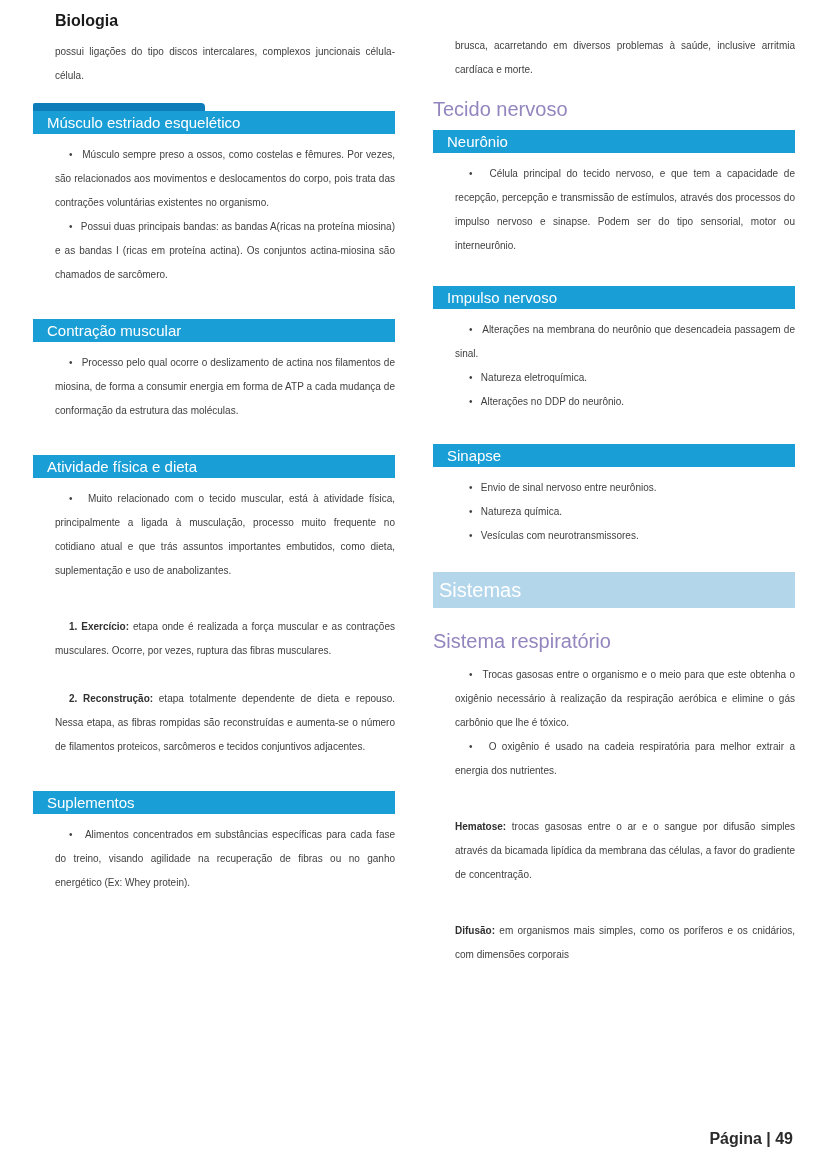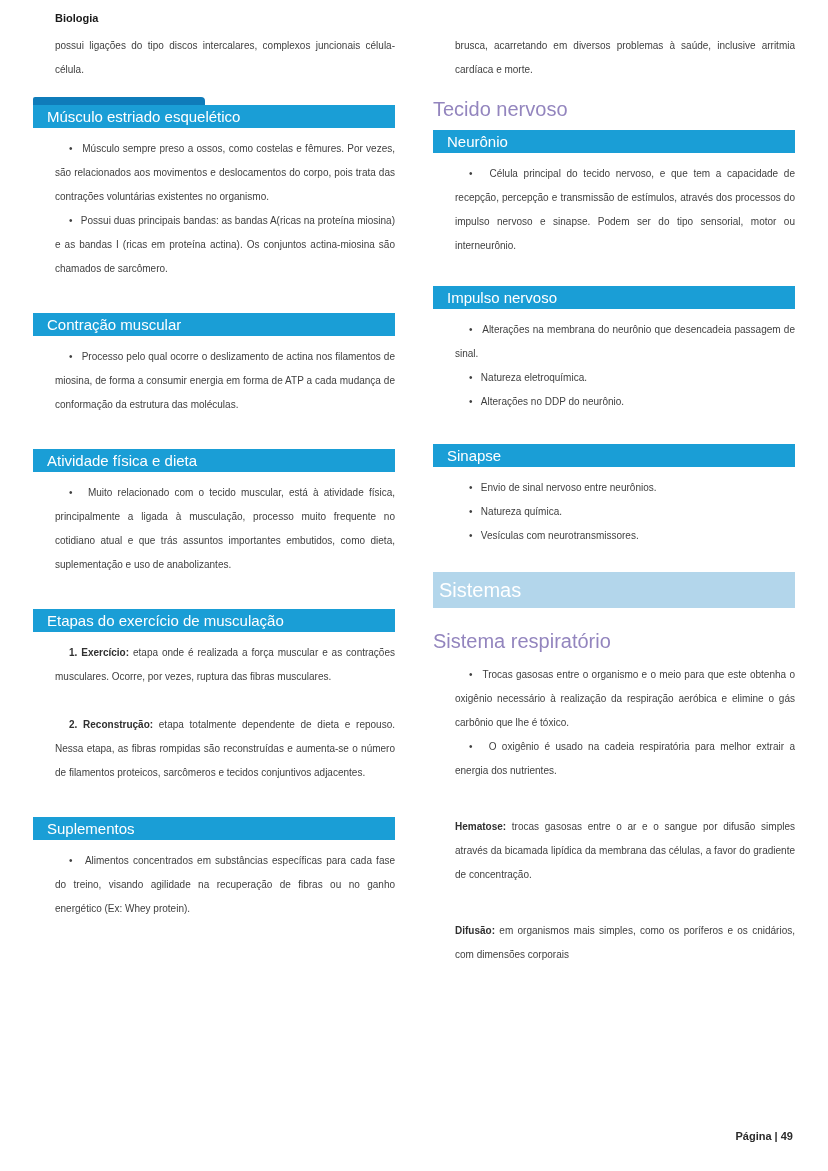--- a/index.html
+++ b/index.html
@@ -6,21 +6,21 @@
   body { background:#ffffff; font-family:"Liberation Sans", sans-serif; }
   .page {
     position:relative; width:828px; height:1171px; background:#ffffff;
     overflow:hidden; color:#3f3f3f;
   }
   .col { position:absolute; }
   .col-left  { left:33px;  top:12px; width:362px; }
   .col-right { left:433px; top:34px; width:362px; }
 
   .doc-title {
-    margin:0 0 10px 22px; font-size:11px; font-weight:bold; color:#1a1a1a;
+    margin:0 0 10px 22px; font-size:16px; font-weight:bold; color:#1a1a1a;
   }
   p { margin:0; font-size:10px; line-height:24px; text-align:justify; }
   .body-text { margin-left:22px; }
 
   .section { margin-top:32px; }
   .section.first { margin-top:15px; }
 
   .bar {
     background:#1a9ed6; color:#ffffff; font-size:15px; line-height:23px;
     height:23px; padding-left:14px; overflow:hidden; white-space:nowrap;
@@ -45,21 +45,21 @@
   .hd-respiratorio { margin-top:20px; }
 
   .band {
     margin-top:24px; background:#b3d6eb; color:#ffffff; font-size:20px;
     height:36px; line-height:36px; padding-left:6px; white-space:nowrap;
   }
 
   .para-block { margin-top:32px; }
 
   .footer {
-    position:absolute; top:1130px; right:35px; font-size:11px;
+    position:absolute; top:1130px; right:35px; font-size:16px;
     font-weight:bold; color:#2b2b2b;
   }
 </style>
 </head>
 <body>
 
 <div class="page">
 
   <div class="col col-left">
 
@@ -84,21 +84,20 @@
     </div>
 
     <div class="section">
       <div class="bar">Atividade física e dieta</div>
       <div class="section-content body-text">
         <p class="bullet">Muito relacionado com o tecido muscular, está à atividade física, principalmente a ligada à musculação, processo muito frequente no cotidiano atual e que trás assuntos importantes embutidos, como dieta, suplementação e uso de anabolizantes.</p>
       </div>
     </div>
 
     <div class="section">
-      <div class="bar">Etapas do exercício de musculação</div>
       <div class="section-content body-text">
         <p class="numbered"><span class="lead">1.  Exercício:</span><span> etapa onde é realizada a força muscular e as contrações musculares. Ocorre, por vezes, ruptura das fibras musculares.</span></p>
         <p class="numbered"><span class="lead">2. Reconstrução:</span><span> etapa totalmente dependente de dieta e repouso. Nessa etapa, as fibras rompidas são reconstruídas e aumenta-se o número de filamentos proteicos, sarcômeros e tecidos conjuntivos adjacentes.</span></p>
       </div>
     </div>
 
     <div class="section">
       <div class="bar">Suplementos</div>
       <div class="section-content body-text">
         <p class="bullet">Alimentos concentrados em substâncias específicas para cada fase do treino, visando agilidade na recuperação de fibras ou no ganho energético (Ex: Whey protein).</p>

